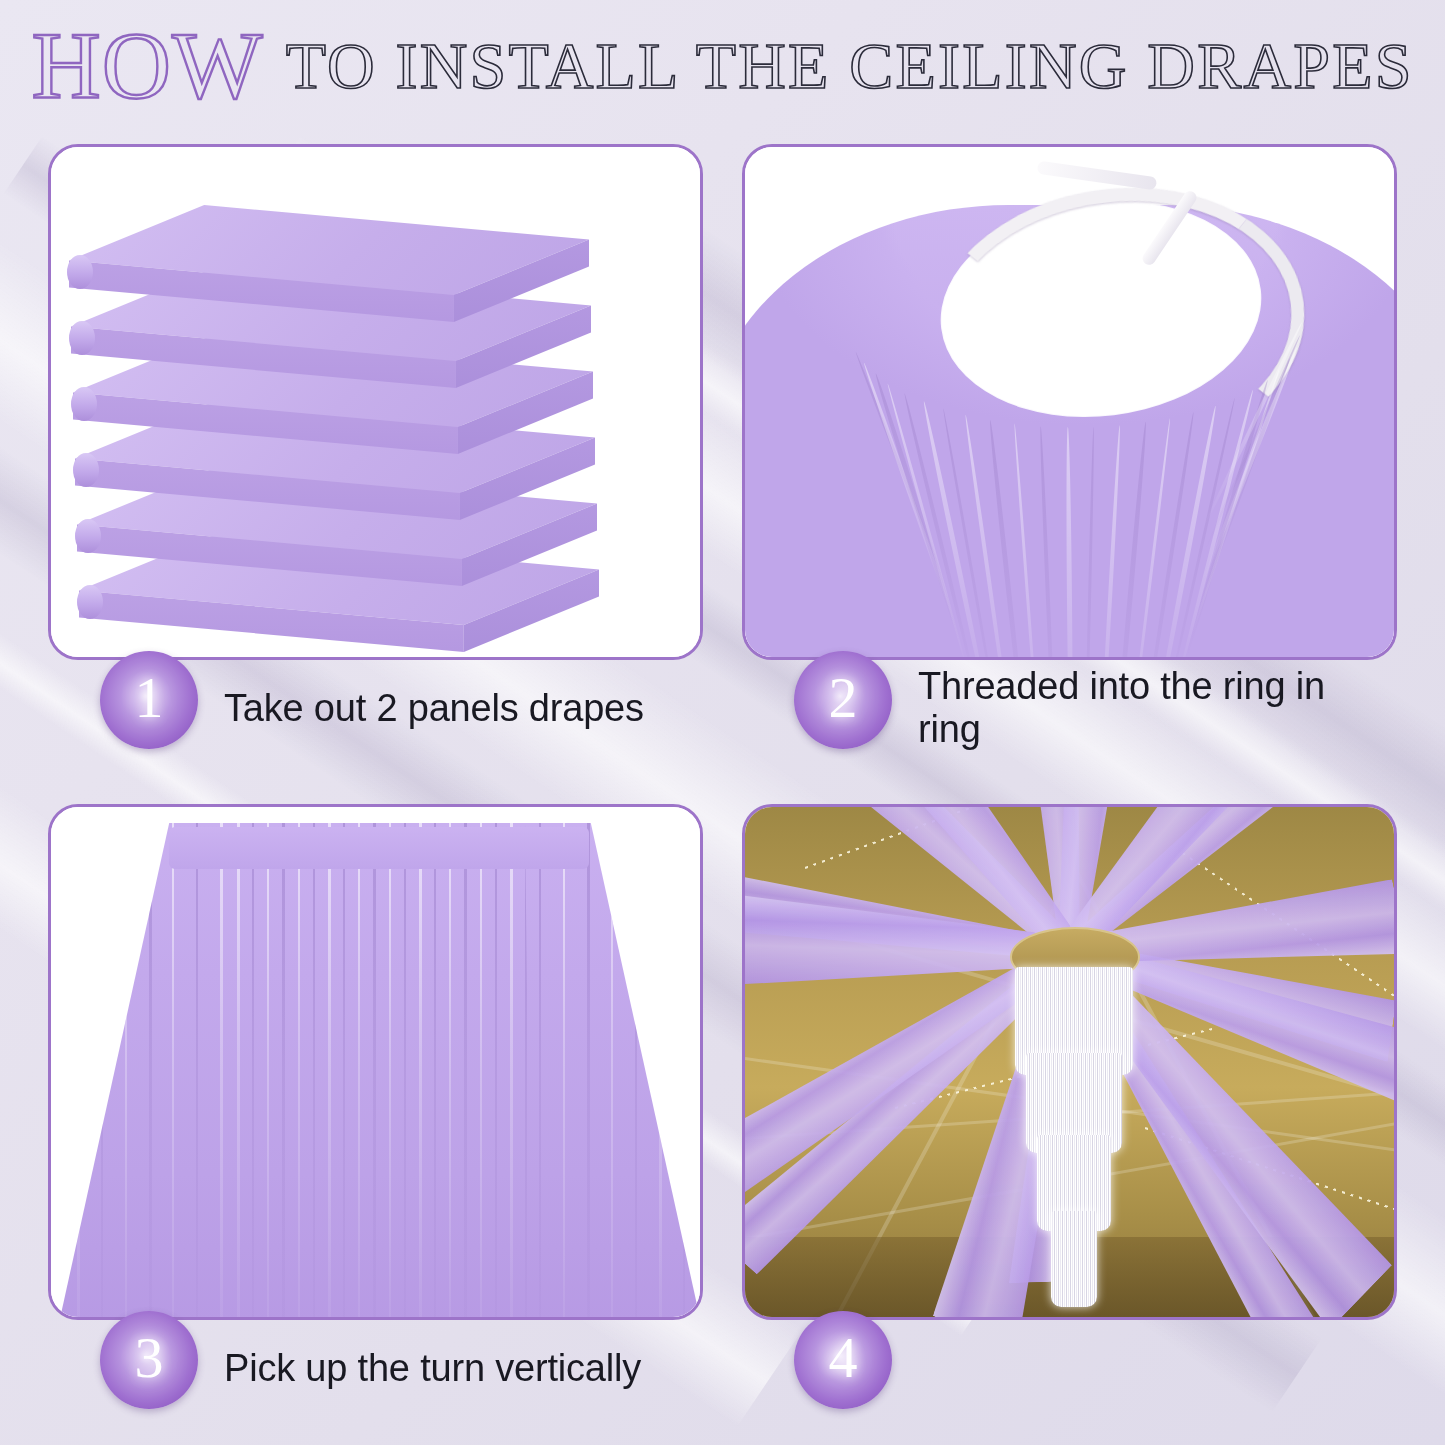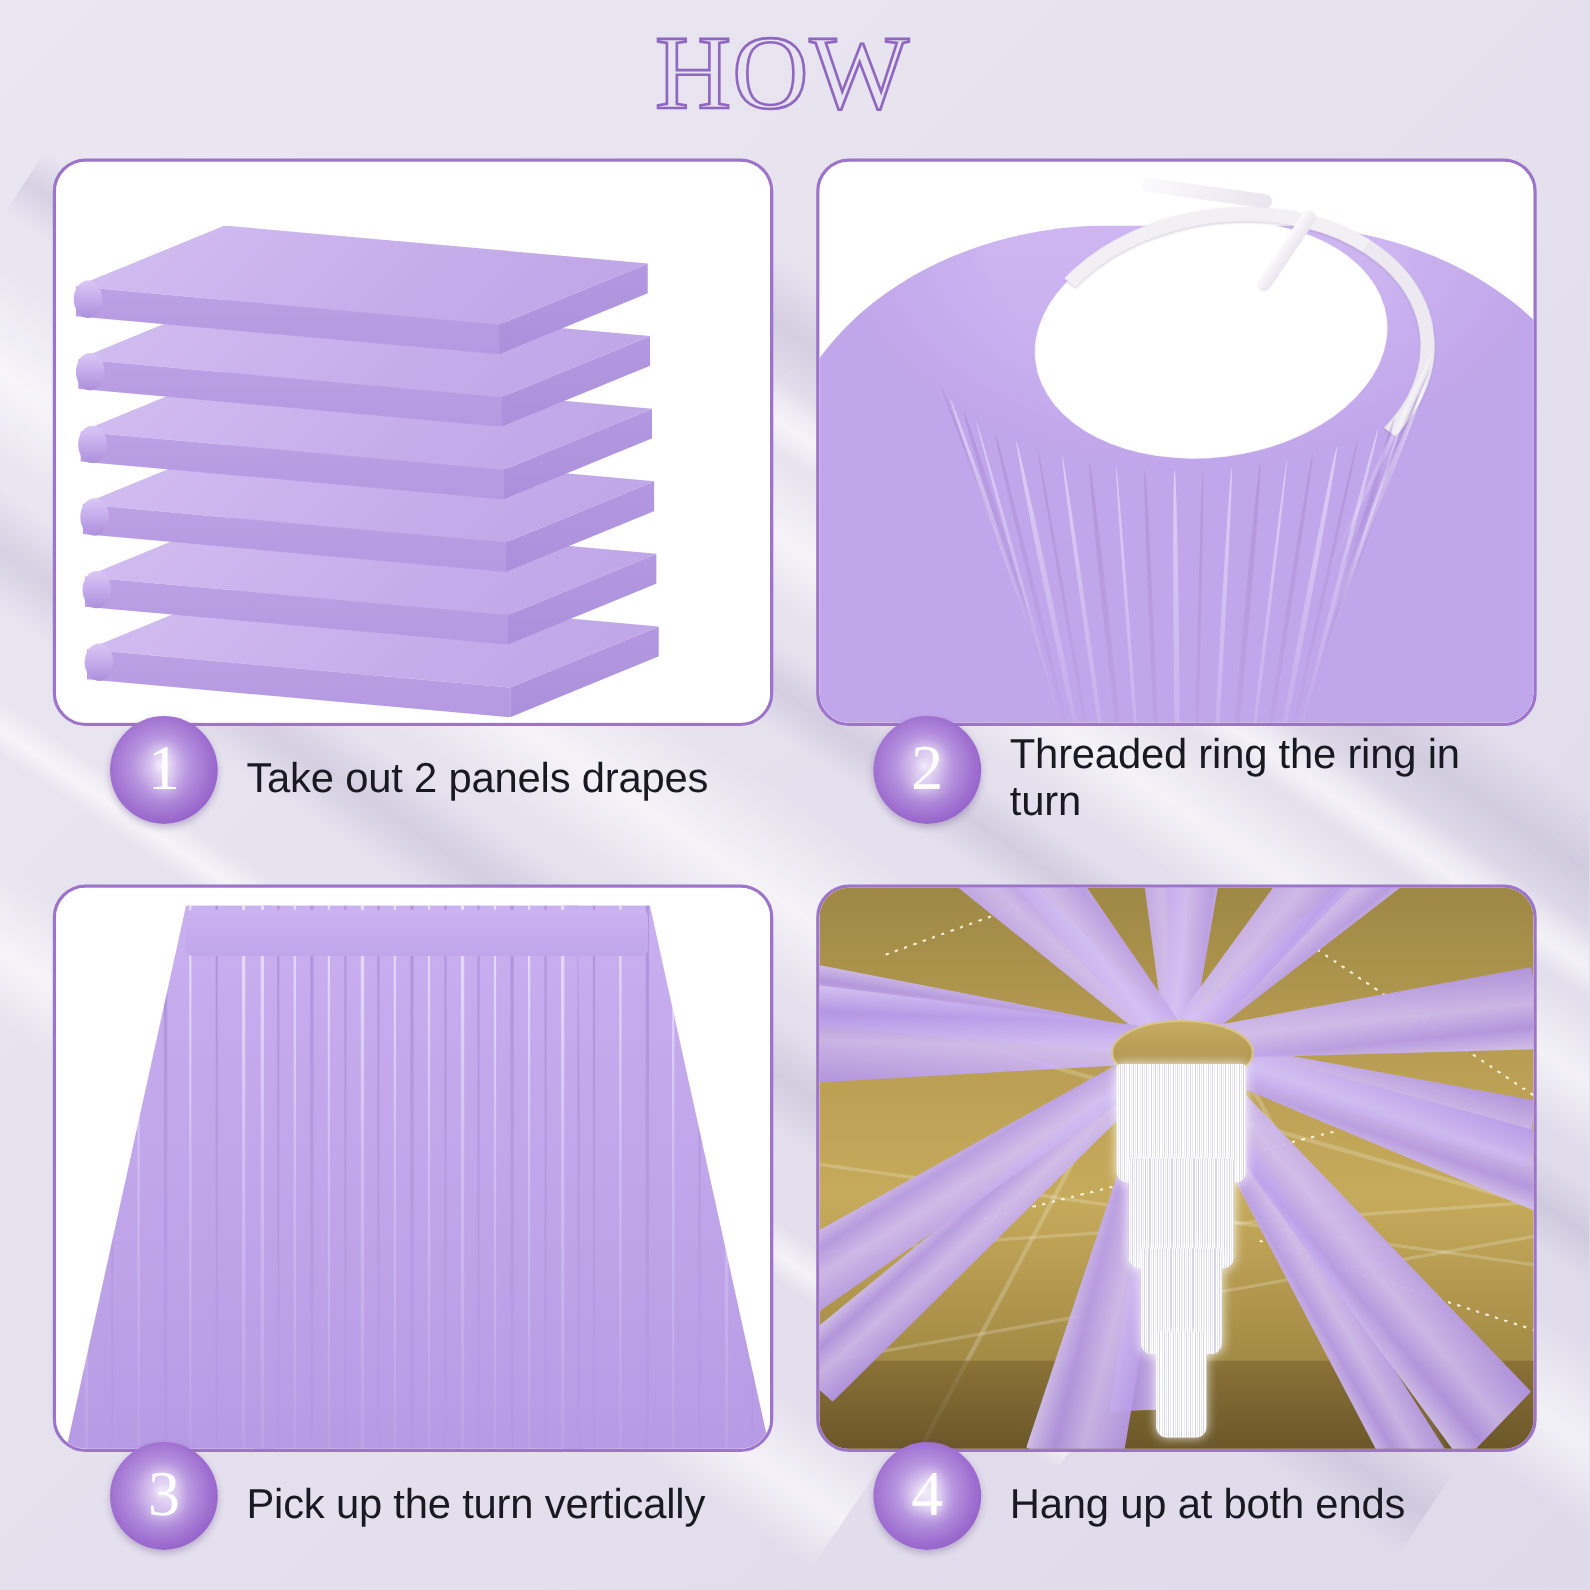--- a/index.html
+++ b/index.html
@@ -358,20 +358,21 @@
     <div class="streak dark" style="left:340px; top:-340px; width:90px; height:2200px;"></div>
     <div class="streak" style="left:620px; top:-300px; width:150px; height:2200px;"></div>
     <div class="streak dark" style="left:900px; top:-320px; width:70px; height:2200px;"></div>
     <div class="streak" style="left:1120px; top:-300px; width:120px; height:2200px;"></div>
     <div class="streak" style="left:1330px; top:-280px; width:60px;  height:2200px;"></div>
     <div class="streak dark" style="left:1430px; top:-280px; width:110px; height:2200px;"></div>
   </div>
 
   <div id="title-bar">
     <span class="title-how">HOW</span>
+    <span class="title-rest">TO INSTALL THE CEILING DRAPES</span>
   </div>
 
   <div id="steps">
 
     <div class="step">
       <div class="card">
         <div class="card-inner">
           <div class="p1-bg"></div>
           <div class="p1-stack" id="p1stack">
               <div class="slab" style="left: 18px; top: 58px; z-index: 20;">
@@ -457,21 +458,21 @@
               <div class="drape-line" style="left: 502.369px; top: 190.505px; width: 5px; height: 254.113px; transform: rotate(21.8956deg); z-index: 3;"></div>
               <div class="drape-shadow" style="left: 505.351px; top: 177.559px; width: 3px; height: 240.242px; transform: rotate(23.7655deg); z-index: 3;"></div>
               <div class="drape-line" style="left: 505.912px; top: 164.482px; width: 4px; height: 226.231px; transform: rotate(25.6354deg); z-index: 3;"></div>
             </div>
         </div>
       </div>
       <div class="caption-row">
         <div class="badge">
           <span class="badge-num">2</span>
         </div>
-        <div class="caption-text">Threaded ring the ring in turn</div>
+        <div class="caption-text">Threaded into the ring in ring</div>
       </div>
     </div>
 
     <div class="step">
       <div class="card">
         <div class="card-inner">
           <div class="p3-bg"></div>
           <div class="p3-rod"></div>
           <div class="p3-panel p3-left" id="p3left">
               <div class="p3-pleat" style="left: 18px; width: 3px;"></div>
@@ -602,18 +603,17 @@
               <div class="crystal-tier" style="width: 96px; height: 100px; top: 86px;"></div>
               <div class="crystal-tier" style="width: 74px; height: 96px; top: 168px;"></div>
               <div class="crystal-tier" style="width: 46px; height: 96px; top: 244px;"></div>
             </div>
         </div>
       </div>
       <div class="caption-row">
         <div class="badge">
           <span class="badge-num">4</span>
         </div>
-        <div class="caption-text">Hang up at both ends</div>
       </div>
     </div>
 
   </div>
 </div>
 
 </body></html>

